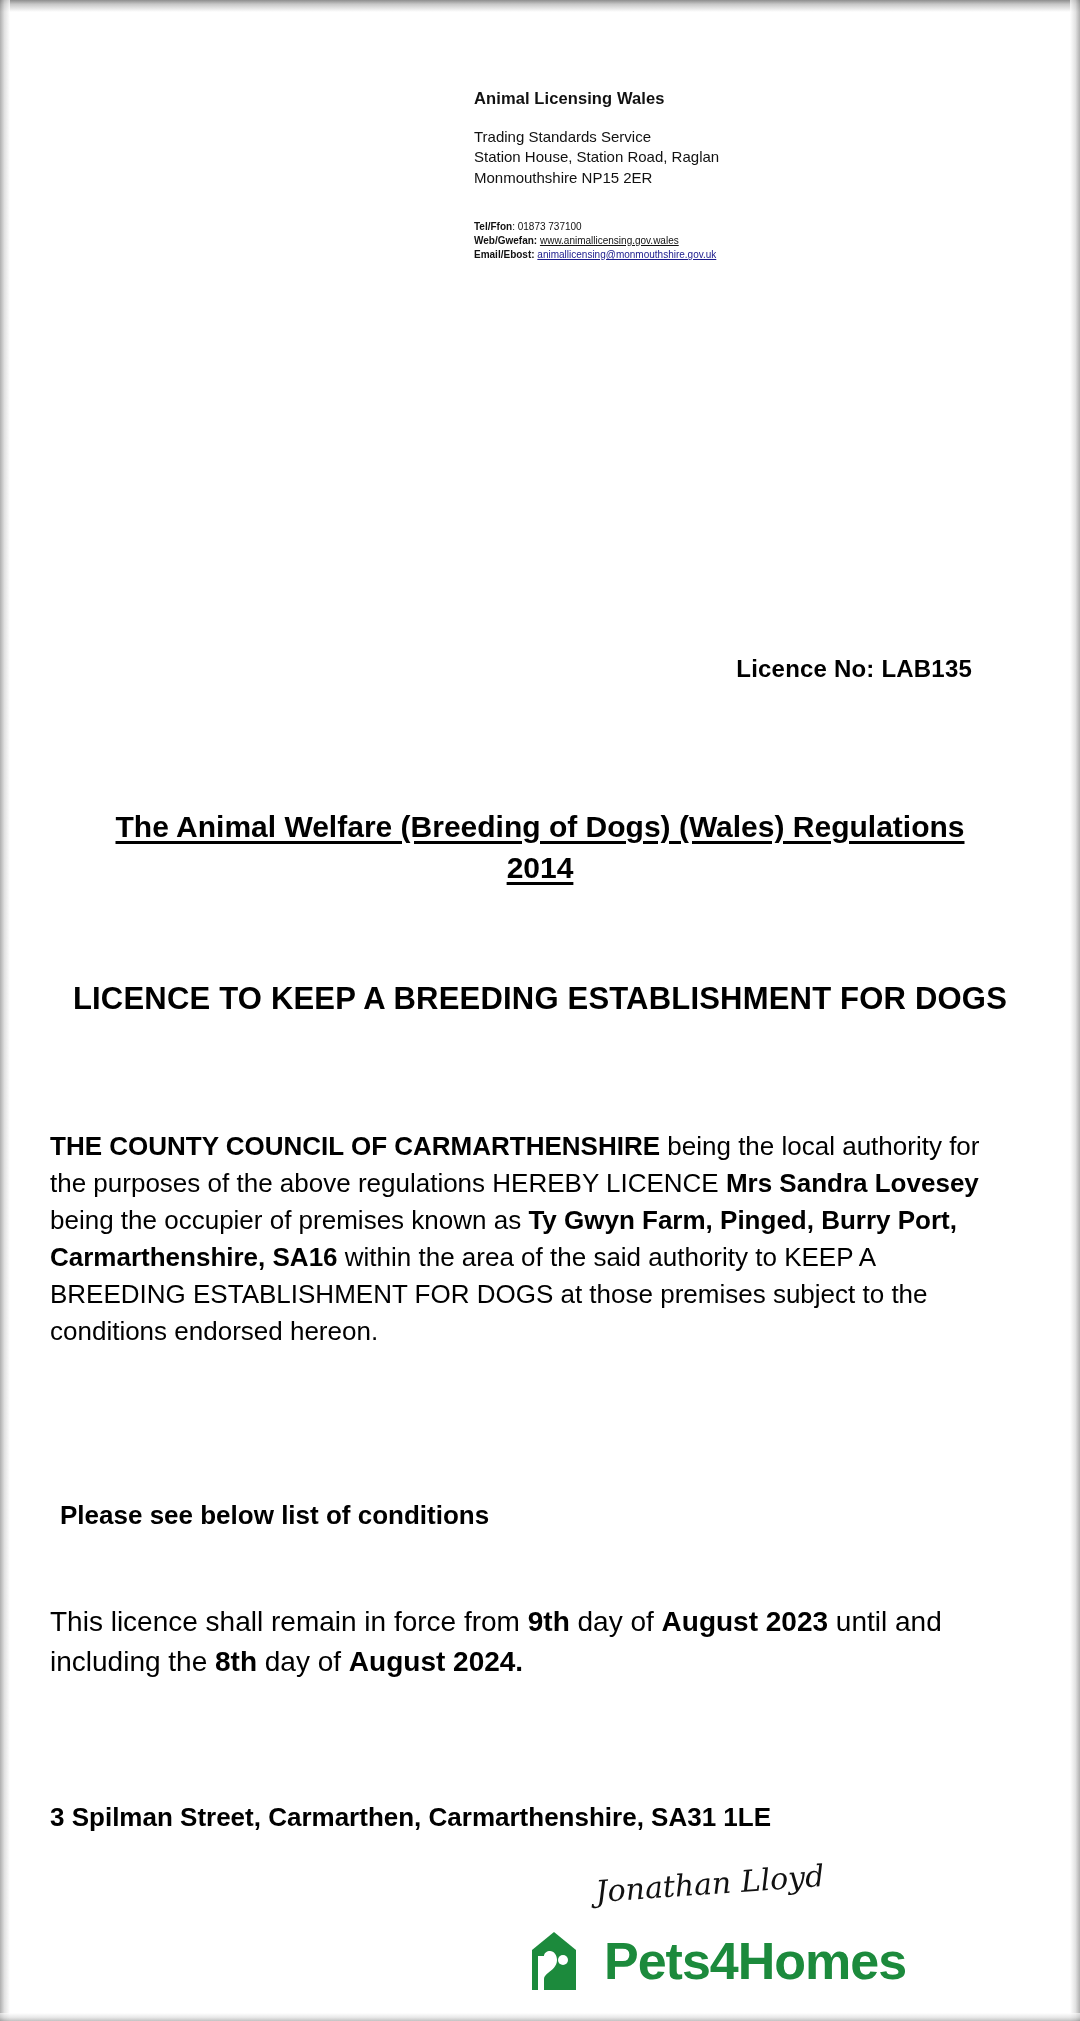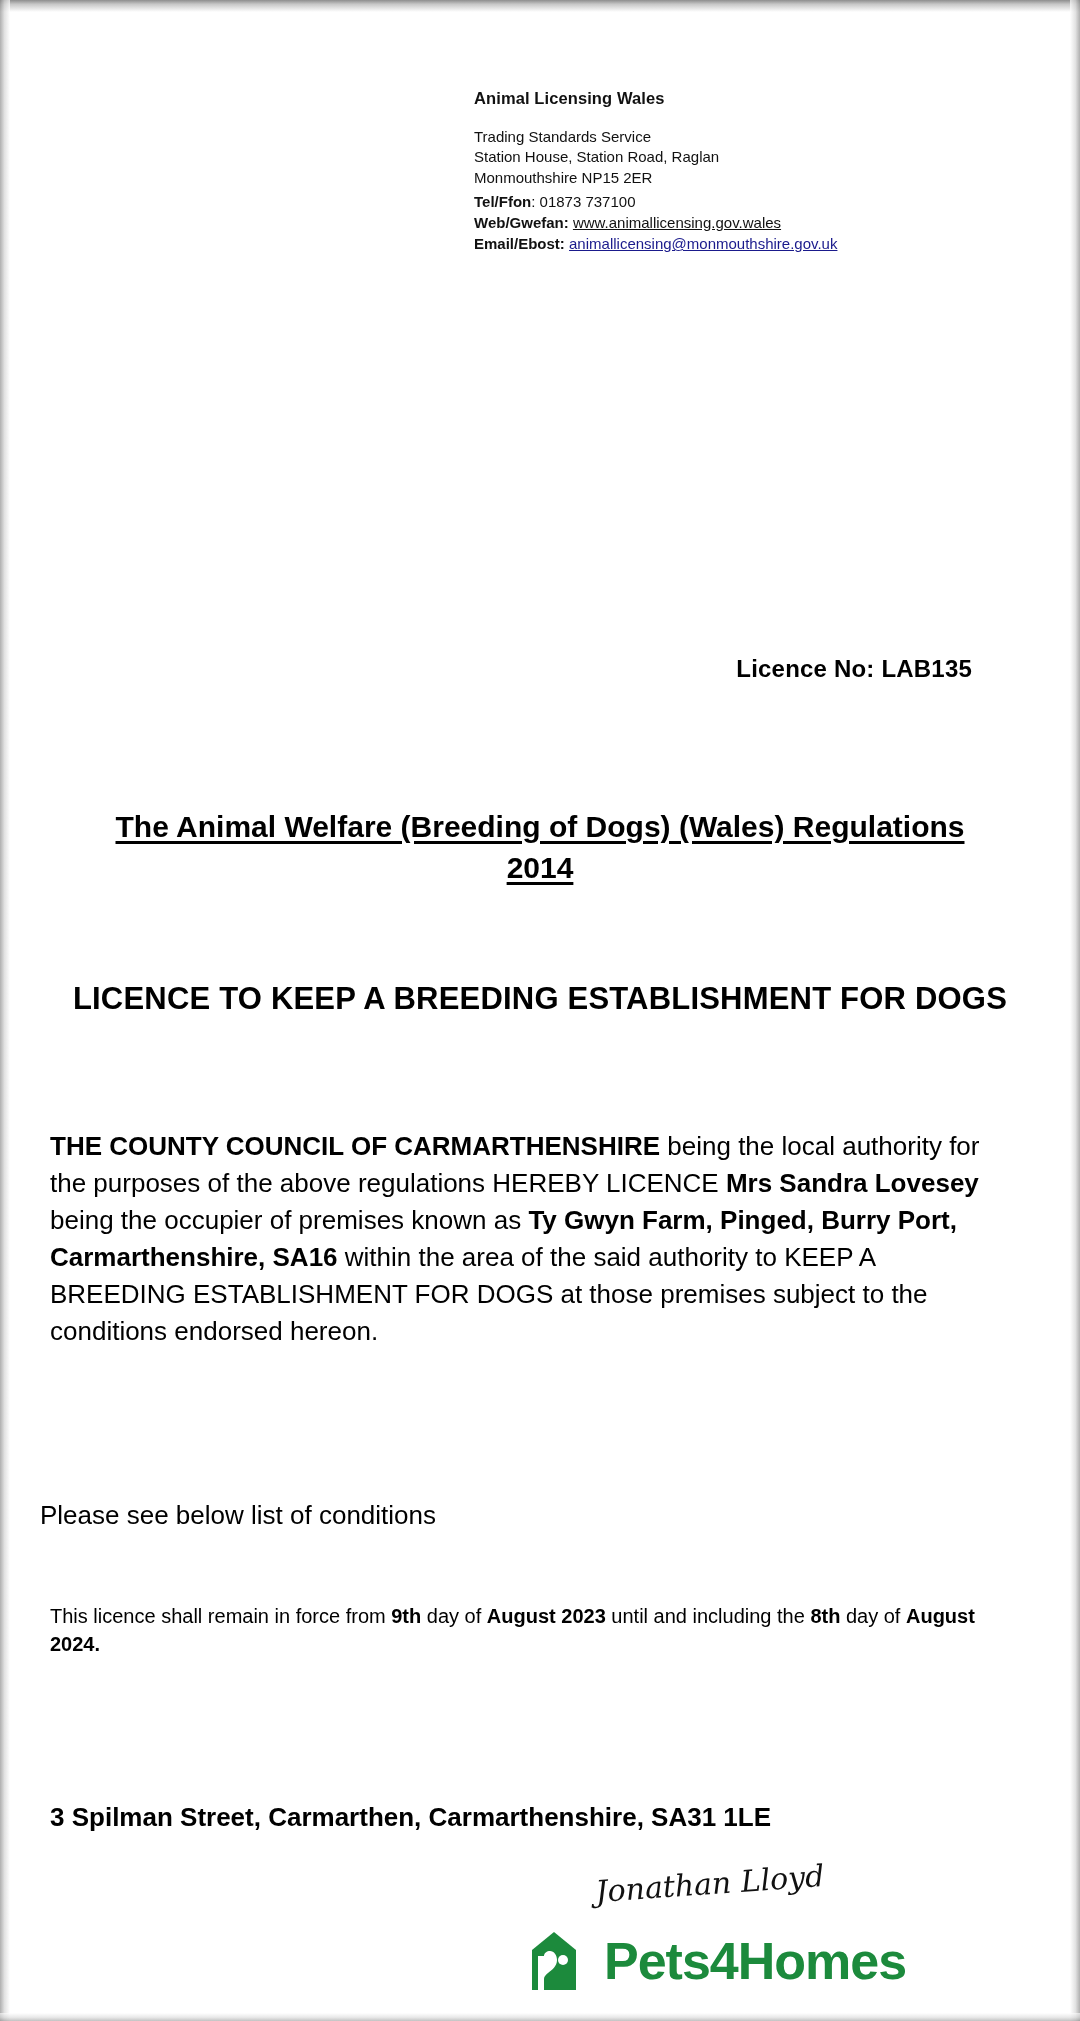--- a/index.html
+++ b/index.html
@@ -66,22 +66,22 @@
     font-weight: bold;
     font-size: 16.5px;
     letter-spacing: .1px;
     margin-bottom: 17px;
   }
   .letterhead .addr-line {
     font-size: 15px;
     line-height: 1.37;
   }
   .letterhead .contact {
-    margin-top: 2px;
-    font-size: 15px;
+    margin-top: 31px;
+    font-size: 10px;
     line-height: 1.42;
   }
   .letterhead .lbl { font-weight: bold; }
   .link {
     color: #1a1a8c;
     text-decoration: underline;
   }
   .link.plain { color: #111; }
 
   
@@ -128,32 +128,32 @@
     left: 50px;
     top: 1128px;
     width: 950px;
     font-size: 26px;
     line-height: 1.42;
   }
   .body-block b { font-weight: bold; }
 
   .conditions-note {
     position: absolute;
-    left: 40px;
+    left: 60px;
     top: 1500px;
     font-size: 26px;
-    font-weight: normal;
+    font-weight: bold;
   }
 
   .in-force {
     position: absolute;
     left: 50px;
     top: 1602px;
     width: 950px;
-    font-size: 20px;
+    font-size: 28px;
     line-height: 1.42;
   }
 
   .granted {
     position: absolute;
     left: 50px;
     top: 1728px;
     font-size: 26px;
   }
 

